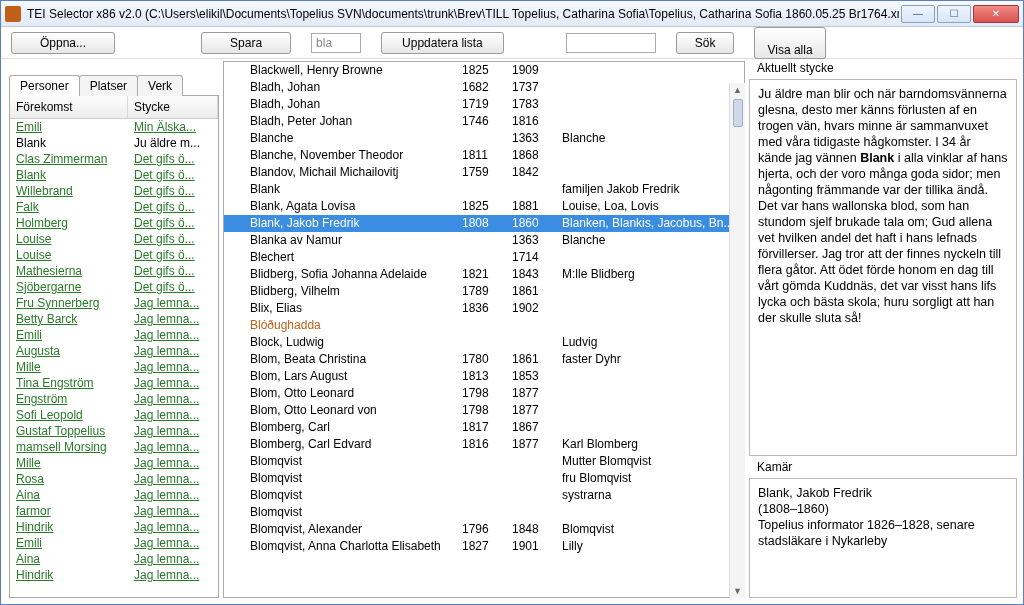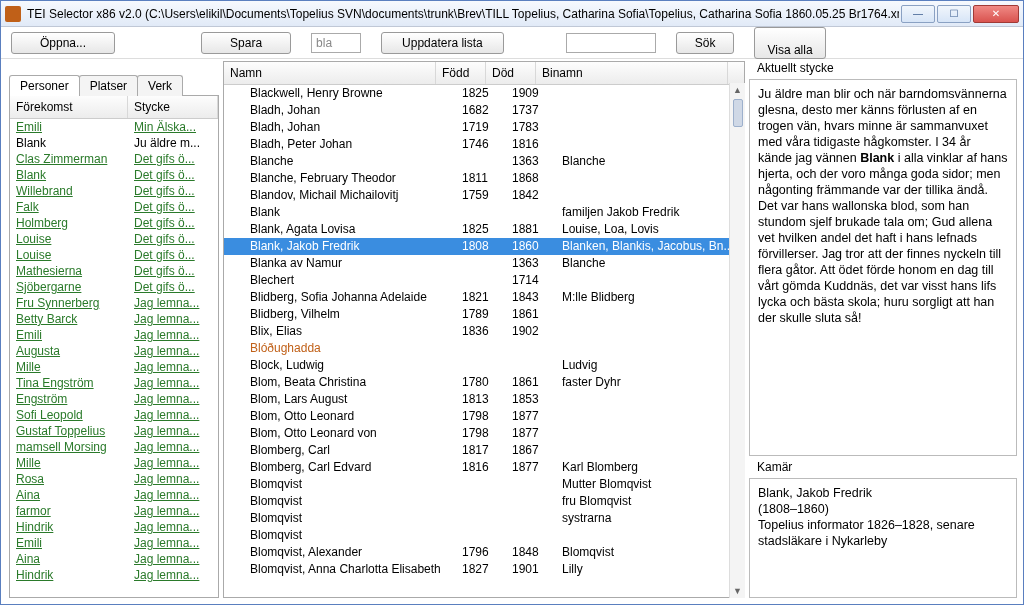--- a/index.html
+++ b/index.html
@@ -229,27 +229,20 @@
             <div class="lrow">
               <div class="c0"><span class="linkish">Hindrik</span></div>
               <div class="c1"><span class="linkish">Jag lemna...</span></div>
             </div>
           </div>
       </div>
     </div>
 
     <div class="center-panel">
       <div class="name-table">
-        <div class="nheaders">
-          <div class="nh0">Namn</div>
-          <div class="nh1">Född</div>
-          <div class="nh2">Död</div>
-          <div class="nh3">Binamn</div>
-          <div class="nhlast"></div>
-        </div>
         <div class="name-rows" id="name-rows">
             <div class="nrow">
               <div class="n0">Blackwell, Henry Browne</div>
               <div class="n1">1825</div>
               <div class="n2">1909</div>
               <div class="n3"></div>
             </div>
             <div class="nrow">
               <div class="n0">Bladh, Johan</div>
               <div class="n1">1682</div>
@@ -268,21 +261,21 @@
               <div class="n2">1816</div>
               <div class="n3"></div>
             </div>
             <div class="nrow">
               <div class="n0">Blanche</div>
               <div class="n1"></div>
               <div class="n2">1363</div>
               <div class="n3">Blanche</div>
             </div>
             <div class="nrow">
-              <div class="n0">Blanche, February Theodor</div>
+              <div class="n0">Blanche, November Theodor</div>
               <div class="n1">1811</div>
               <div class="n2">1868</div>
               <div class="n3"></div>
             </div>
             <div class="nrow">
               <div class="n0">Blandov, Michail Michailovitj</div>
               <div class="n1">1759</div>
               <div class="n2">1842</div>
               <div class="n3"></div>
             </div>

